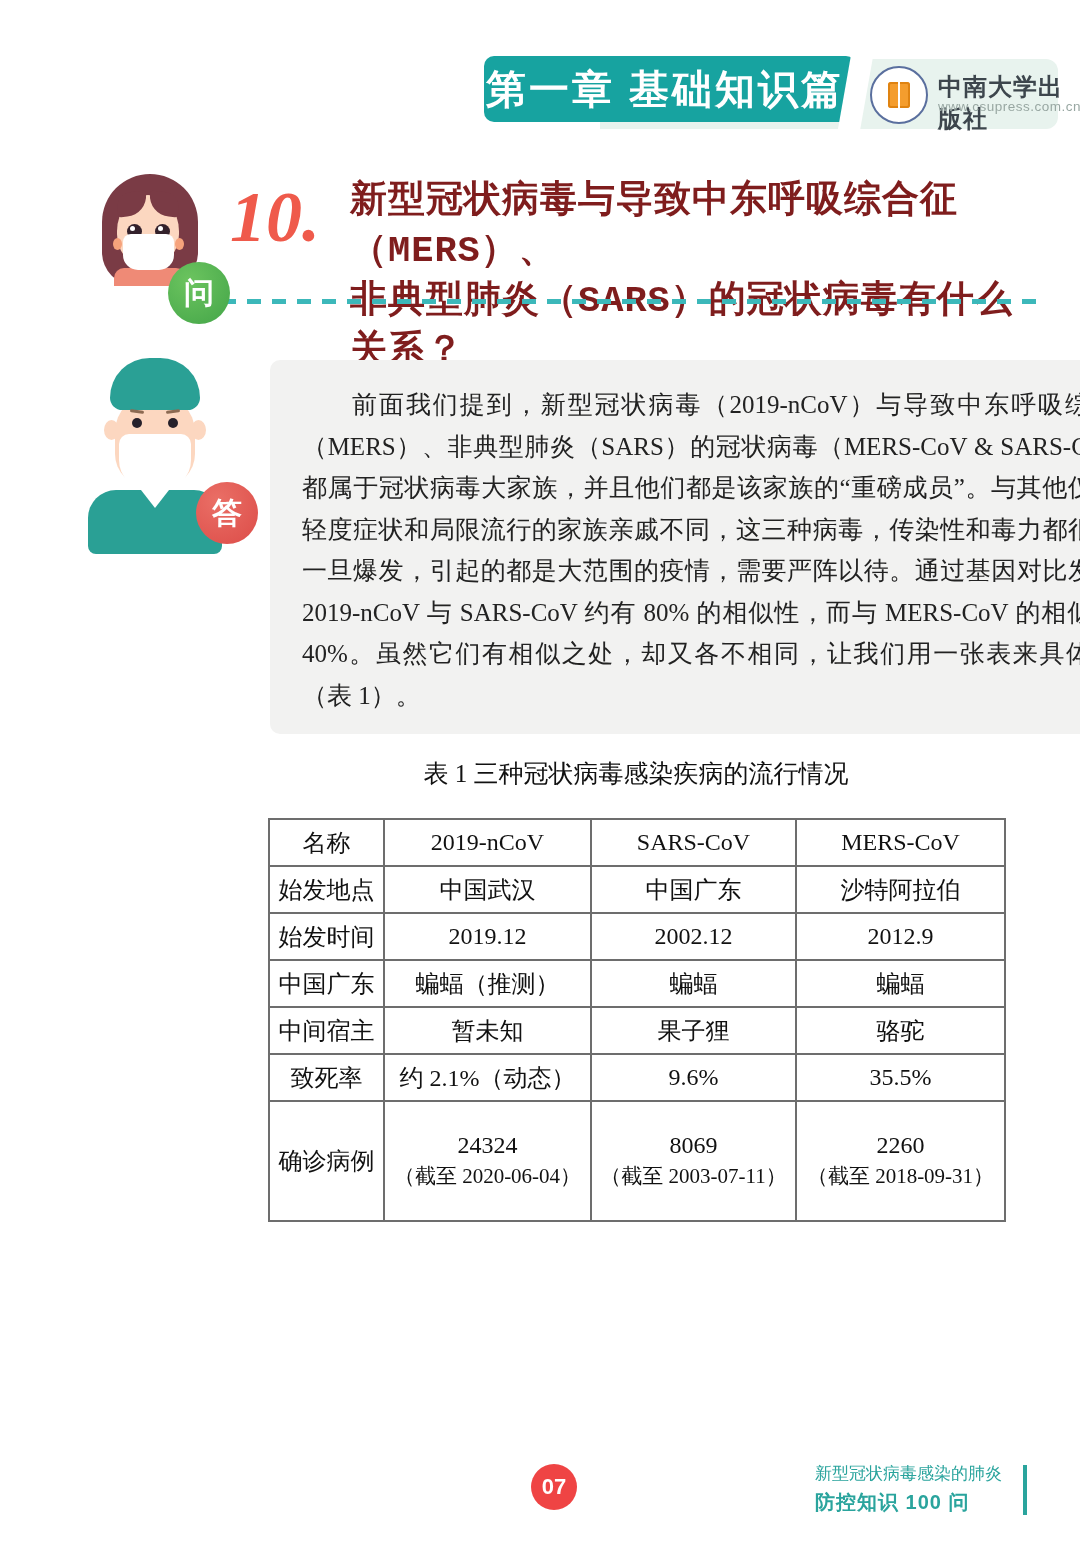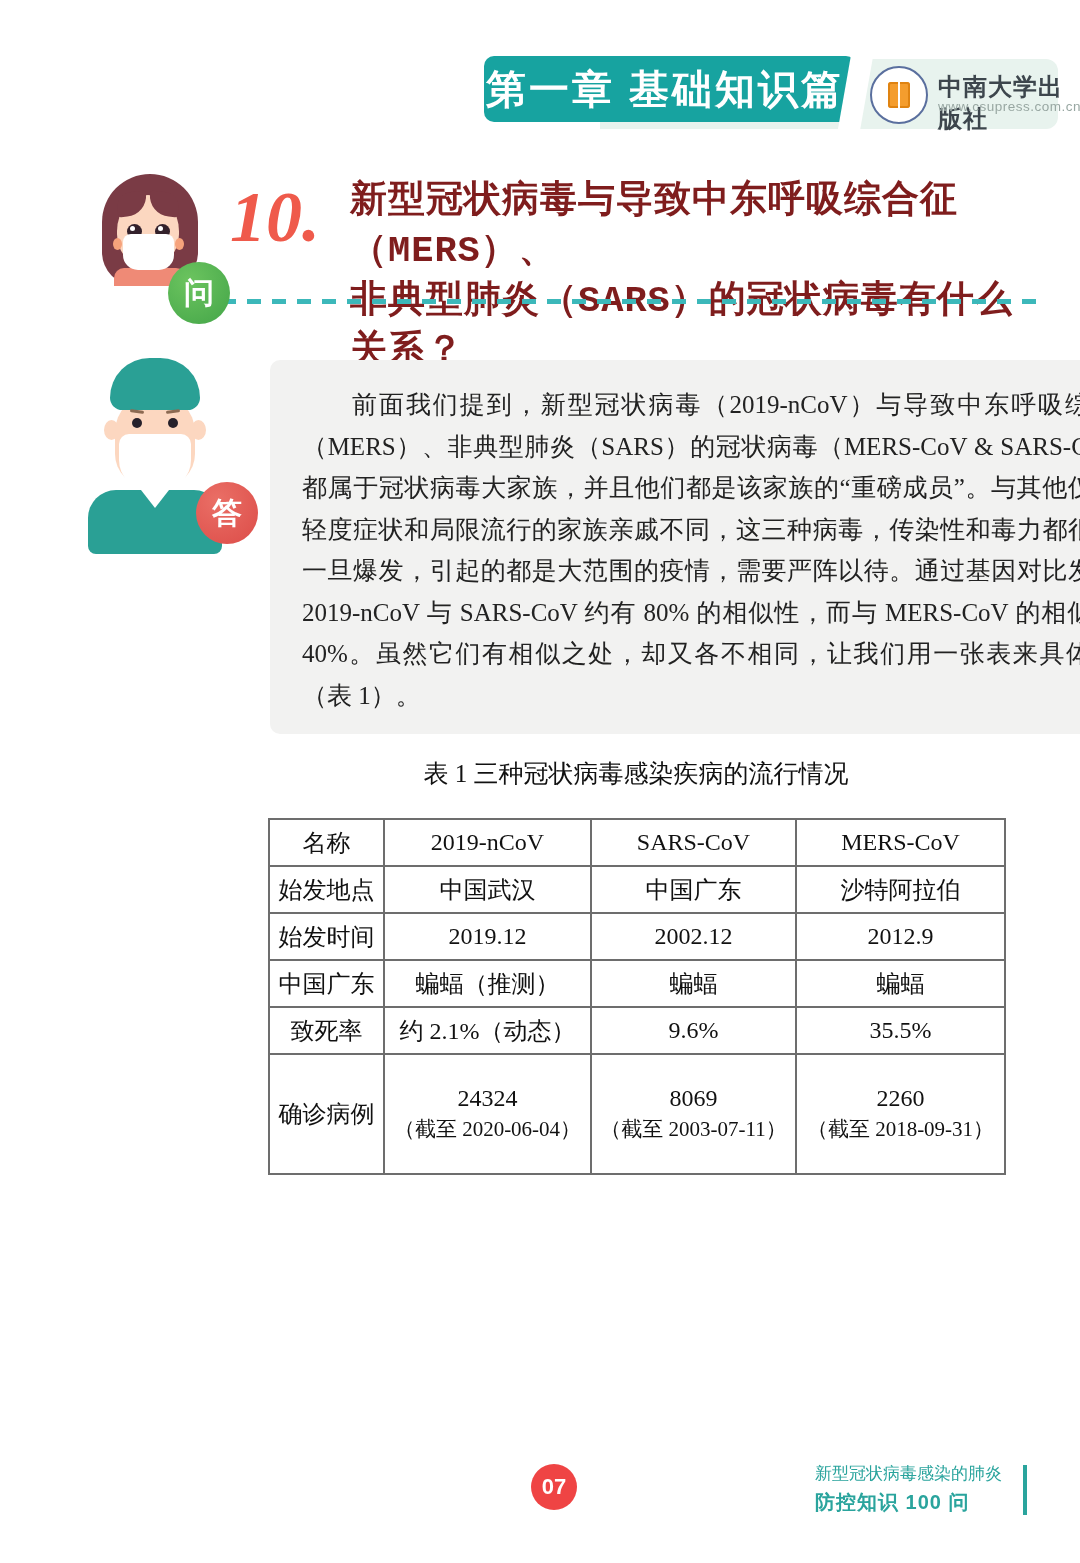--- a/index.html
+++ b/index.html
@@ -181,20 +181,26 @@
           <td>2002.12</td>
           <td>2012.9</td>
         </tr>
         <tr>
           <td>中国广东</td>
           <td>蝙蝠（推测）</td>
           <td>蝙蝠</td>
           <td>蝙蝠</td>
         </tr>
         <tr>
+          <td>中间宿主</td>
+          <td>暂未知</td>
+          <td>果子狸</td>
+          <td>骆驼</td>
+        </tr>
+        <tr>
           <td>致死率</td>
           <td>约 2.1%（动态）</td>
           <td>9.6%</td>
           <td>35.5%</td>
         </tr>
         <tr class="tall">
           <td>确诊病例</td>
           <td>
             <div class="main">24324</div>
             <div class="sub">（截至 2020-06-04）</div>

